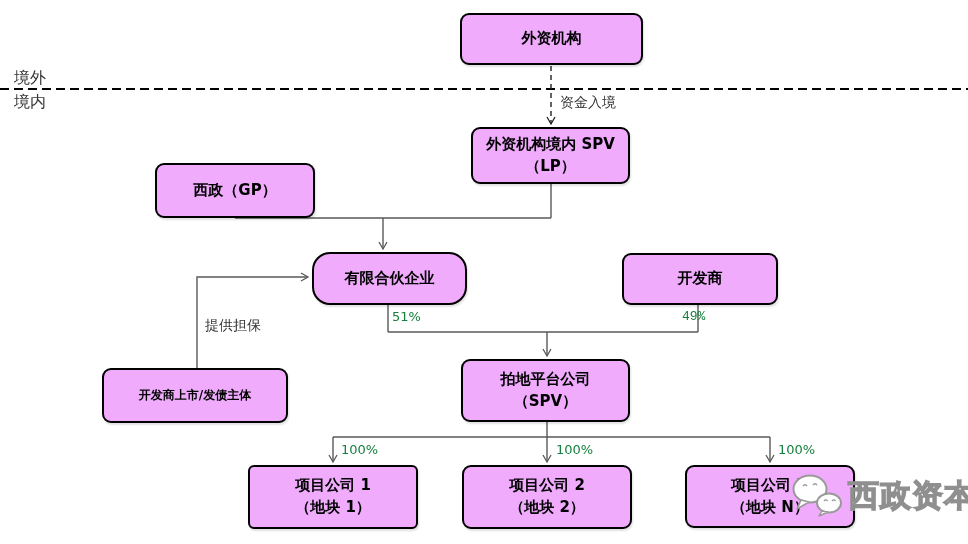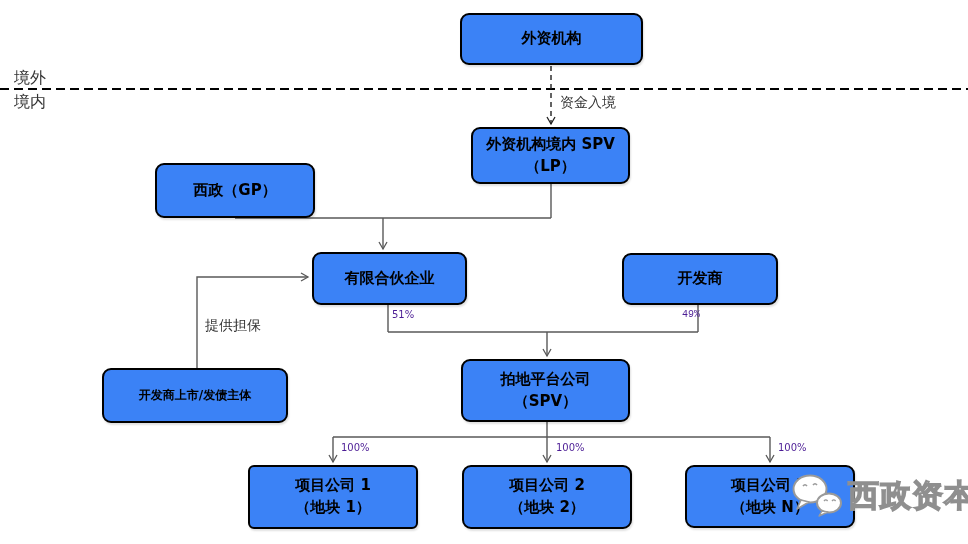--- a/index.html
+++ b/index.html
@@ -3,33 +3,33 @@
 <meta charset="utf-8">
 <style>
   html,body{margin:0;padding:0;background:#fff;}
   #canvas{
     position:relative;width:968px;height:544px;background:#ffffff;overflow:hidden;
     font-family:"DejaVu Sans","Liberation Sans",sans-serif;color:#000;
   }
   svg.layer{position:absolute;left:0;top:0;width:968px;height:544px;}
   .node{
     position:absolute;box-sizing:border-box;border:2px solid #000;border-radius:9px;
-    background:#3b82f6;display:flex;flex-direction:column;align-items:center;justify-content:center;
+    background:#f0abfc;display:flex;flex-direction:column;align-items:center;justify-content:center;
     font-weight:bold;font-size:15px;line-height:1.45;text-align:center;
     box-shadow:1px 2px 2px rgba(0,0,0,0.12);
   }
-  .lbl{position:absolute;font-size:10px;color:#4c1d95;white-space:nowrap;}
+  .lbl{position:absolute;font-size:13px;color:#15803d;white-space:nowrap;}
   .region-lbl{position:absolute;font-size:16px;color:#333;white-space:nowrap;}
   .flow-lbl{position:absolute;font-size:14px;color:#333;white-space:nowrap;}
 
   
   #n-foreign-institution{left:460px;top:13px;width:183px;height:52px;}
   #n-xizheng-gp{left:155px;top:131px;width:160px;height:55px;margin-top:32px;}
   #n-foreign-spv{left:471px;top:127px;width:159px;height:57px;}
-  #n-limited-partnership{left:312px;top:252px;width:155px;height:53px;}
+  #n-limited-partnership{left:312px;top:252px;width:155px;height:53px;border-radius:18px;}
   #n-developer{left:622px;top:253px;width:156px;height:52px;}
   #n-land-platform{left:461px;top:359px;width:169px;height:63px;}
   #n-developer-listed{left:102px;top:368px;width:186px;height:55px;font-size:12px;}
   #n-project1{left:248px;top:465px;width:170px;height:64px;border-radius:6px;}
   #n-project2{left:462px;top:465px;width:170px;height:64px;}
   #n-projectN{left:685px;top:465px;width:170px;height:63px;}
 
   
   #lbl-offshore{left:14px;top:68px;}
   #lbl-onshore{left:14px;top:92px;}

